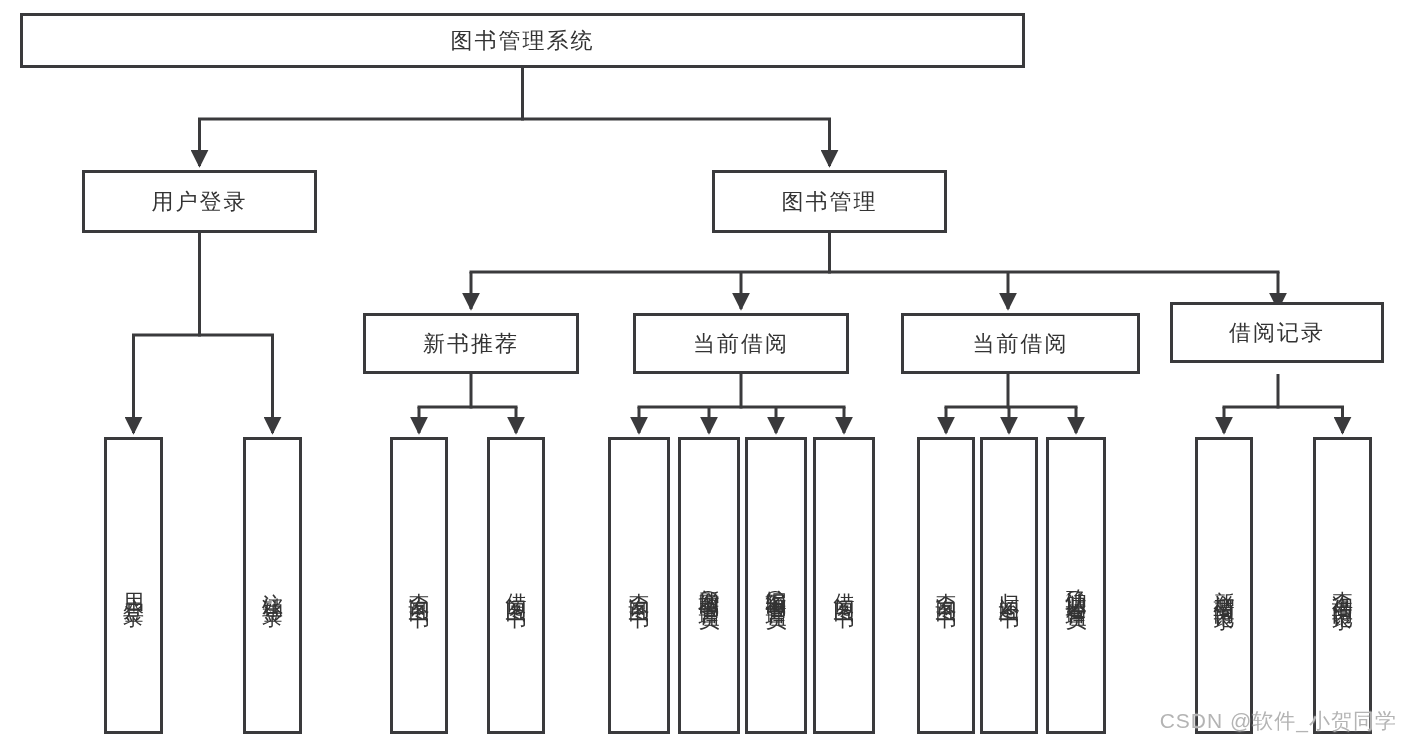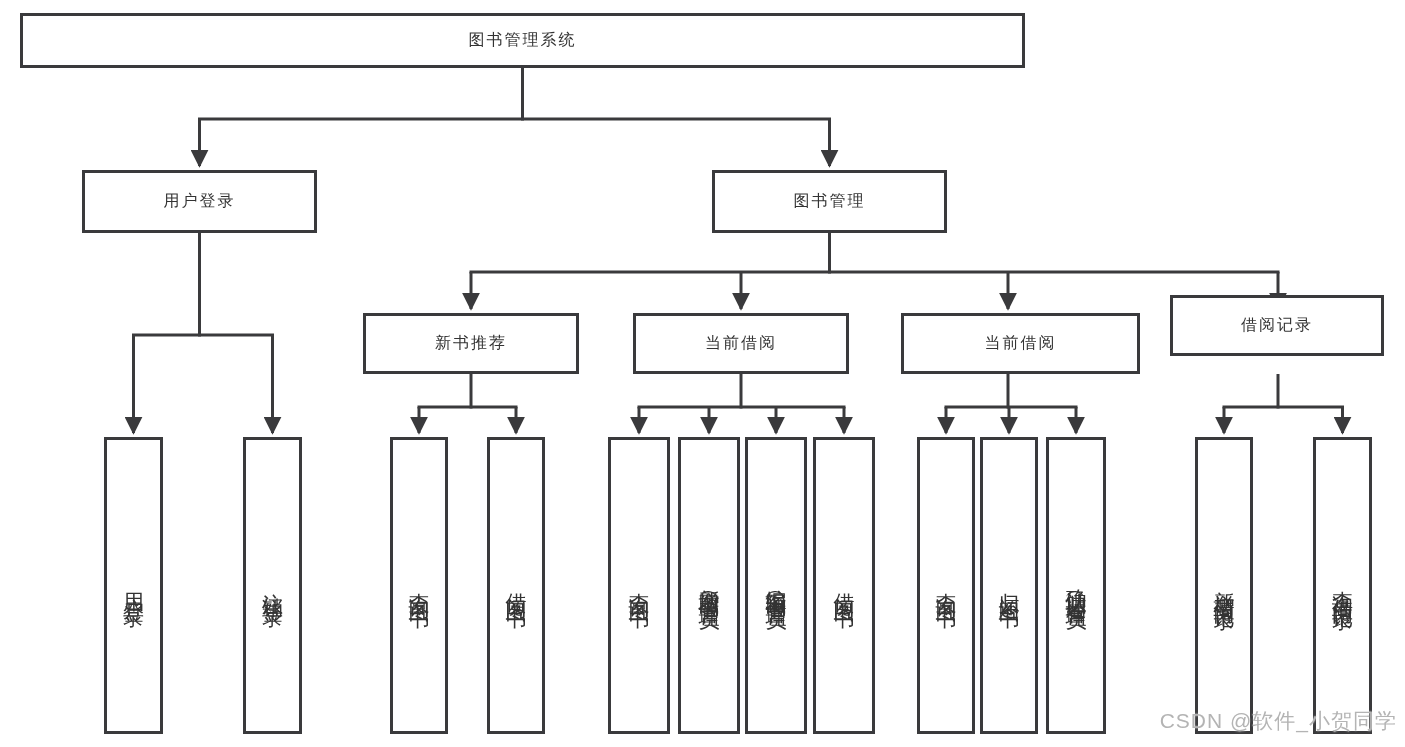--- a/index.html
+++ b/index.html
@@ -22,21 +22,21 @@
     position: absolute;
     box-sizing: border-box;
     border: 3px solid #3a3a3c;
     background: #ffffff;
     display: flex;
     align-items: center;
     justify-content: center;
     color: #333333;
   }
   .hbox {
-    font-size: 16px;
+    font-size: 22px;
     letter-spacing: 2px;
     white-space: nowrap;
   }
   .vbox {
     writing-mode: vertical-rl;
     text-orientation: mixed;
     font-size: 21px;
     letter-spacing: 5px;
     line-height: 1.15;
   }
@@ -108,21 +108,21 @@
   </svg>
 
   <div class="node hbox" style="left:20px; top:13px; width:1005px; height:55px;">图书管理系统</div>
 
   <div class="node hbox" style="left:82px; top:170px; width:235px; height:63px;">用户登录</div>
   <div class="node hbox" style="left:363px; top:313px; width:216px; height:61px;">新书推荐</div>
 
   <div class="node hbox" style="left:712px; top:170px; width:235px; height:63px;">图书管理</div>
   <div class="node hbox" style="left:633px; top:313px; width:216px; height:61px;">当前借阅</div>
   <div class="node hbox" style="left:901px; top:313px; width:239px; height:61px;">当前借阅</div>
-  <div class="node hbox" style="left:1170px; top:295px; width:214px; height:61px;">借阅记录</div>
+  <div class="node hbox" style="left:1170px; top:302px; width:214px; height:61px;">借阅记录</div>
 
   <div class="node vbox" style="left:104px; top:437px; width:59px; height:297px;">用户登录</div>
   <div class="node vbox" style="left:243px; top:437px; width:59px; height:297px;">注销登录</div>
 
   <div class="node vbox" style="left:390px; top:437px; width:58px; height:297px;">查询图书</div>
   <div class="node vbox" style="left:487px; top:437px; width:58px; height:297px;">借阅图书</div>
 
   <div class="node vbox" style="left:608px; top:437px; width:62px; height:297px;">查询图书</div>
   <div class="node vbox" style="left:678px; top:437px; width:62px; height:297px; letter-spacing:3px;">新增图书（管理员）</div>
   <div class="node vbox" style="left:745px; top:437px; width:62px; height:297px; letter-spacing:3px;">编辑图书（管理员）</div>

